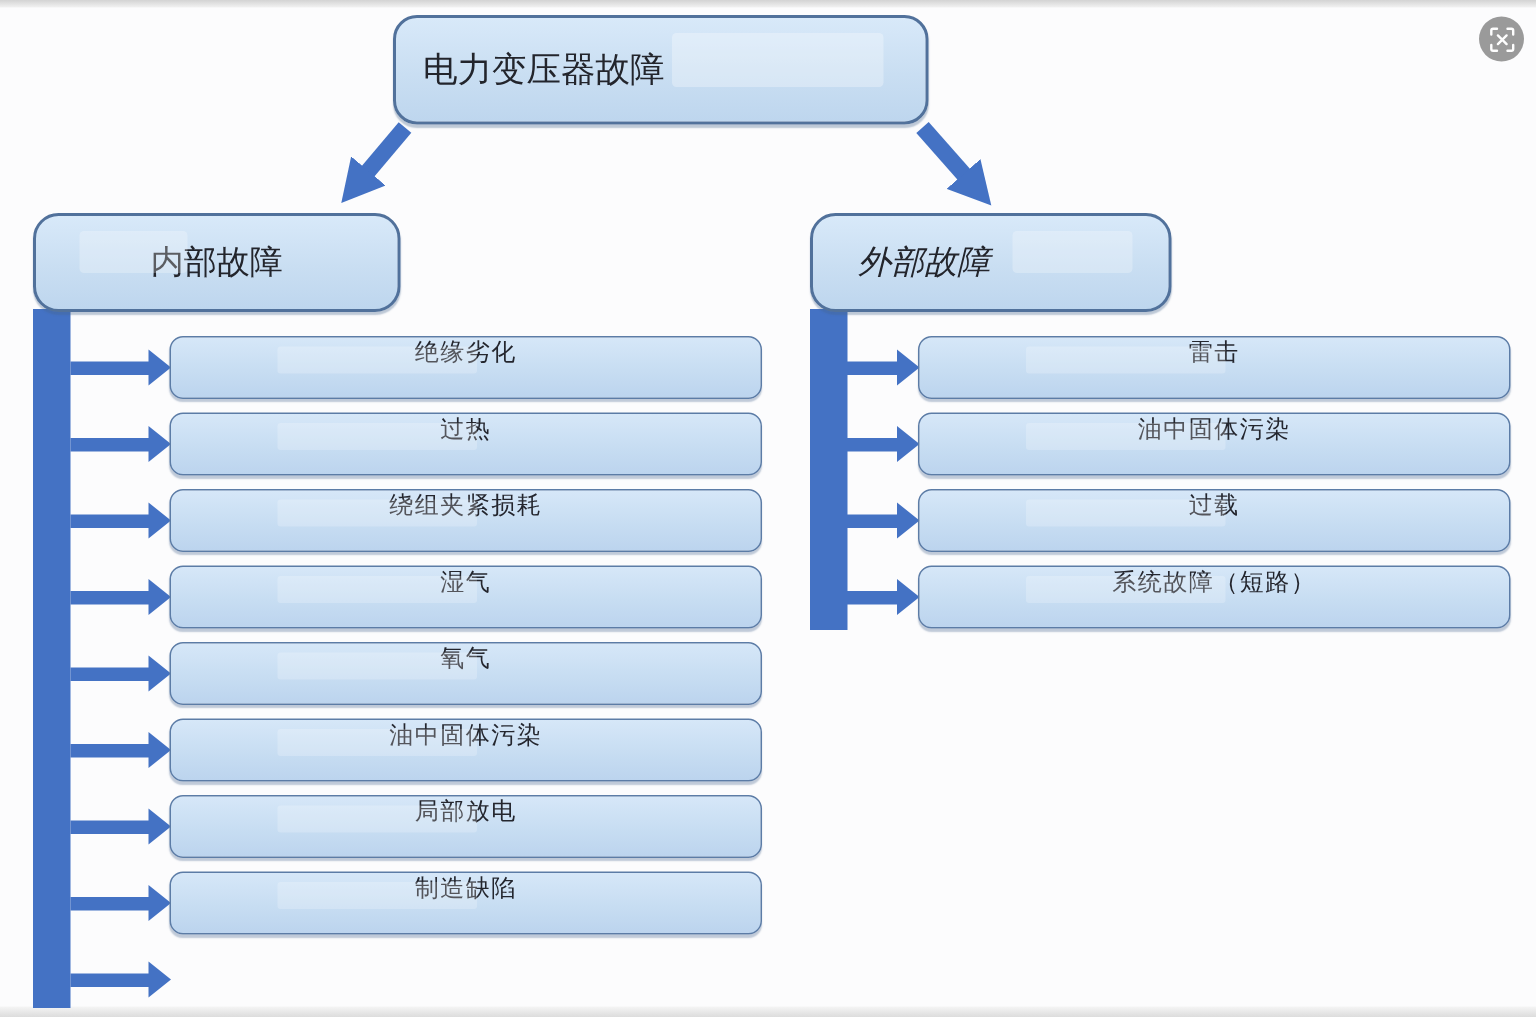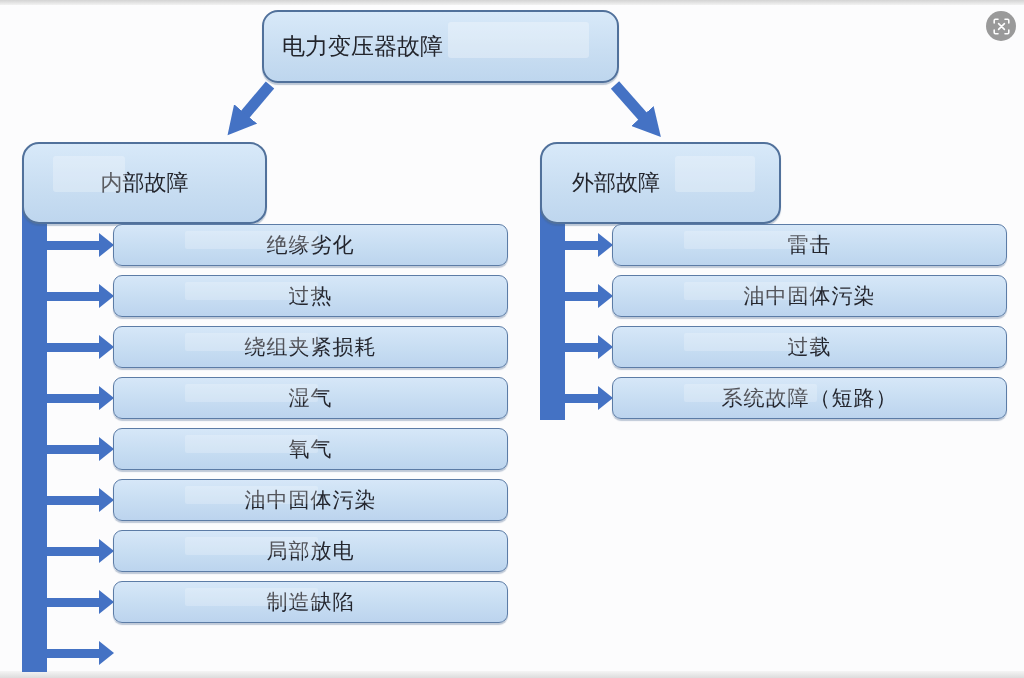--- a/index.html
+++ b/index.html
@@ -17,45 +17,45 @@
   .vbar.right{left:540px;top:206px;height:214px;}
 
   .node{position:absolute;display:flex;align-items:center;box-sizing:border-box;
         background:linear-gradient(180deg,#d8e9f9 0%,#c9def2 55%,#bed6ee 100%);
         border:2px solid #51719b;color:#23252c;
         box-shadow:0 2px 1px rgba(70,100,140,.35);text-align:center;}
   .node.root{left:262px;top:10px;width:357px;height:73px;border-radius:16px;
              padding-left:18px;font-size:23px;}
   .node.root::after{content:"";position:absolute;right:8%;top:14%;width:40%;height:52%;
              background:rgba(255,255,255,.30);border-radius:3px;}
-  .node.branch{top:142px;height:82px;border-radius:17px;font-size:22px;}
+  .node.branch{top:142px;height:66px;border-radius:17px;font-size:22px;}
   .node.branch.left{left:22px;width:245px;justify-content:center;}
   .node.branch.left::after{content:"";position:absolute;left:12%;top:16%;width:30%;height:46%;
              background:rgba(255,255,255,.26);border-radius:3px;}
-  .node.branch.right{left:540px;width:241px;padding-left:30px;}
+  .node.branch.right{left:540px;width:241px;padding-left:30px;font-style:italic;}
   .node.branch.right::after{content:"";position:absolute;right:10%;top:16%;width:34%;height:46%;
              background:rgba(255,255,255,.26);border-radius:3px;}
 
   .col{position:absolute;}
   .col.left{left:47px;top:224px;width:461px;}
   .col.right{left:552px;top:224px;width:455px;}
   .row{display:flex;align-items:stretch;height:42px;margin-bottom:9px;}
   .arrow{position:relative;flex:0 0 auto;}
   .col.left .arrow{width:66px;}
   .col.right .arrow{width:60px;}
   .arrow .shaft{position:absolute;left:0;right:13px;top:calc(50% - 4.5px);height:9px;
                 background:#4472c4;}
   .arrow .head{position:absolute;right:-1px;top:calc(50% - 12px);width:0;height:0;
                border-top:12px solid transparent;border-bottom:12px solid transparent;
                border-left:15px solid #4472c4;}
-  .leaf{position:relative;flex:1;display:flex;align-items:center;justify-content:center;
+  .leaf{position:relative;flex:1;display:flex;align-items:flex-start;justify-content:center;
         box-sizing:border-box;border:1.6px solid #5c7ca6;border-radius:9px;
         background:linear-gradient(180deg,#d6e7f8 0%,#c7ddf2 55%,#bcd4ee 100%);
         box-shadow:0 2px 1px rgba(76,106,146,.35);
-        font-size:21px;color:#24262e;letter-spacing:1px;}
+        font-size:16px;color:#24262e;letter-spacing:1px;}
   .leaf::after{content:"";position:absolute;left:18%;top:15%;width:34%;height:44%;
         background:rgba(255,255,255,.22);border-radius:2px;}
 
   .capture-btn{position:absolute;left:986px;top:11px;width:30px;height:30px;
         border-radius:50%;background:#8d8d8d;opacity:.88;display:flex;
         align-items:center;justify-content:center;cursor:pointer;border:none;padding:0;}
 </style>
 </head>
 <body>
 

